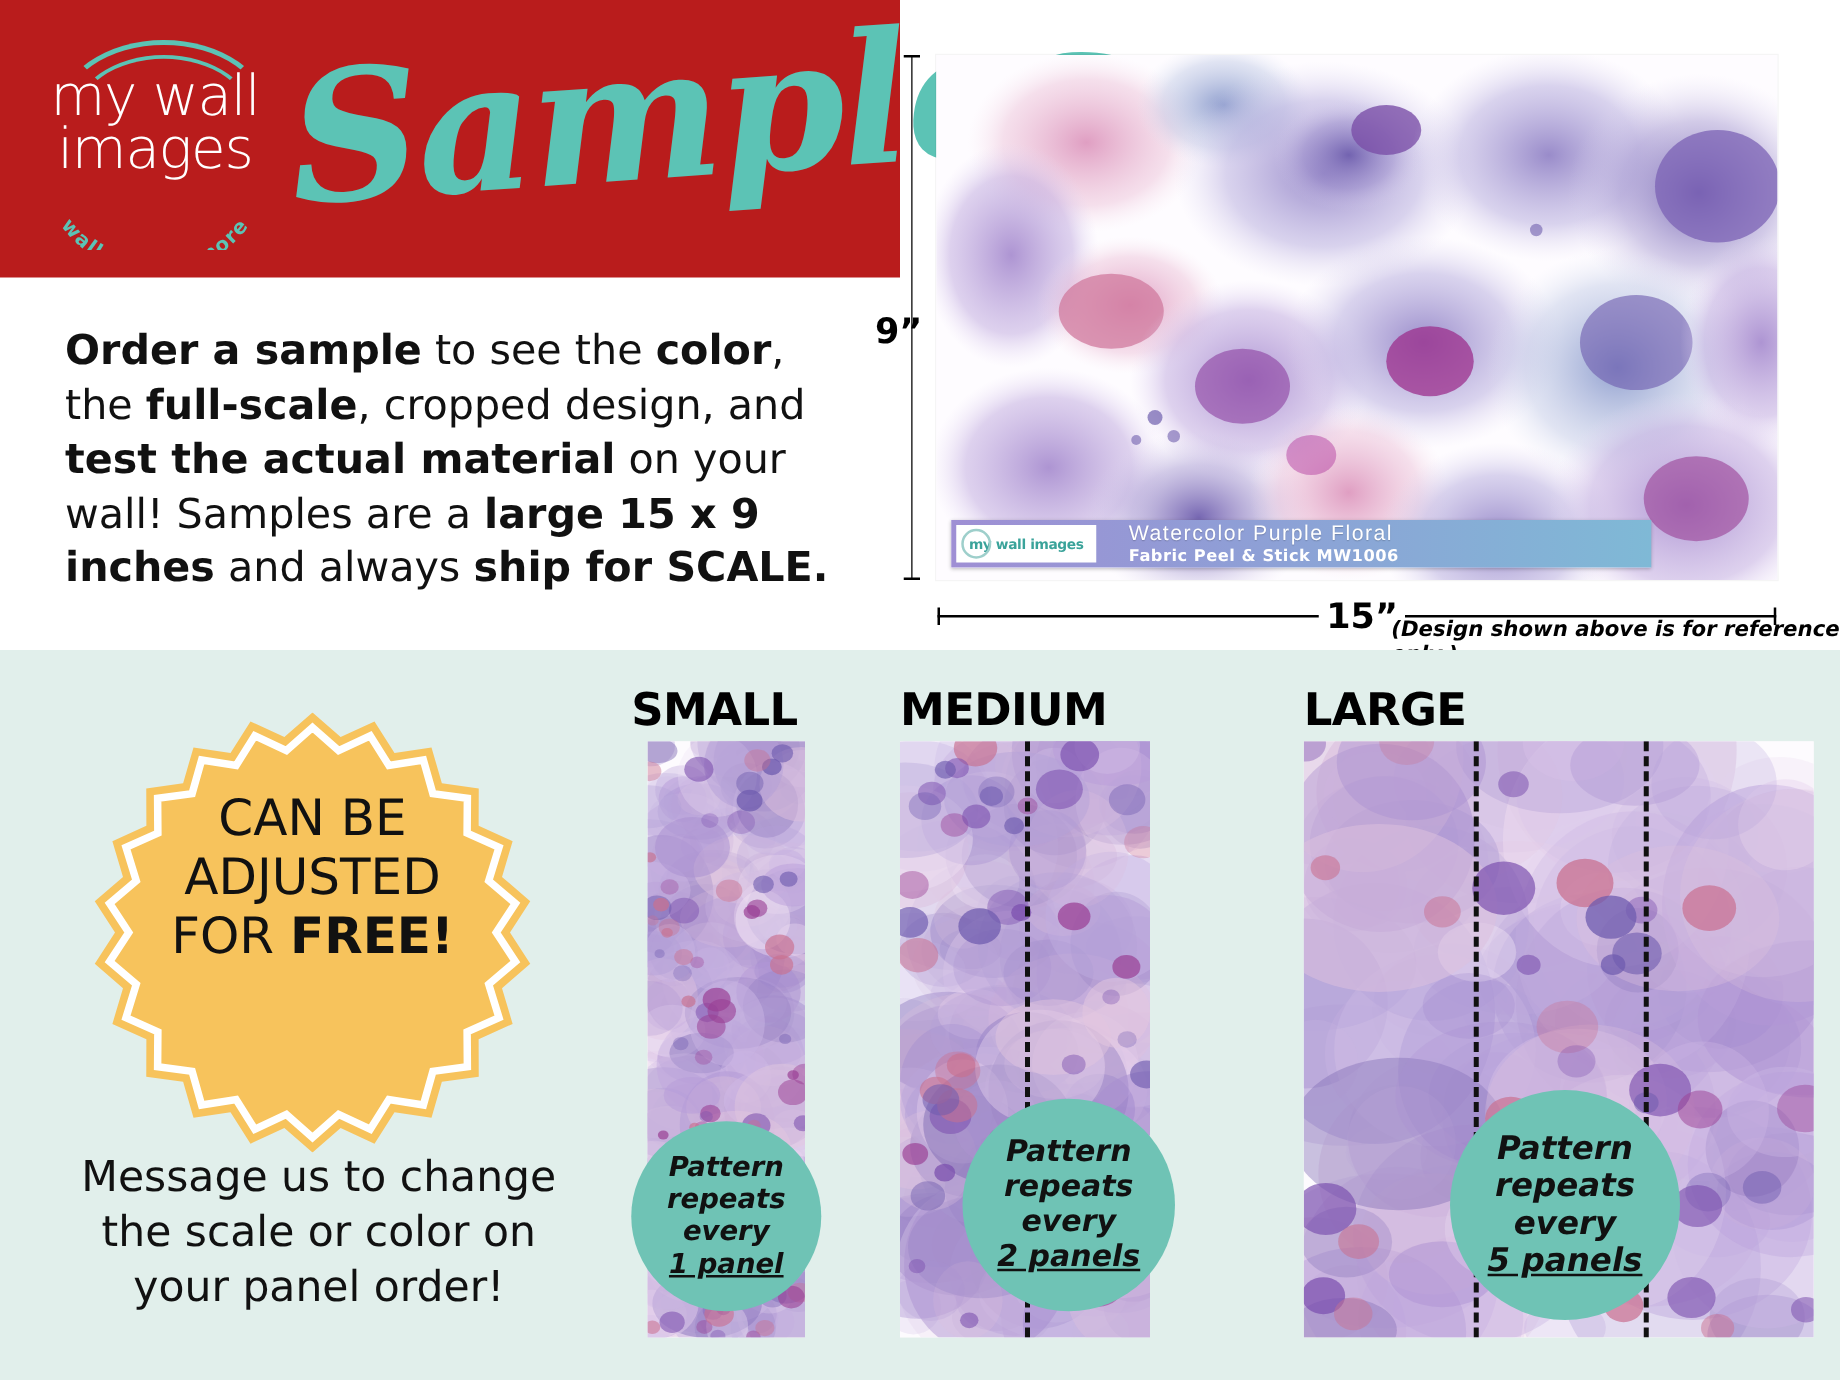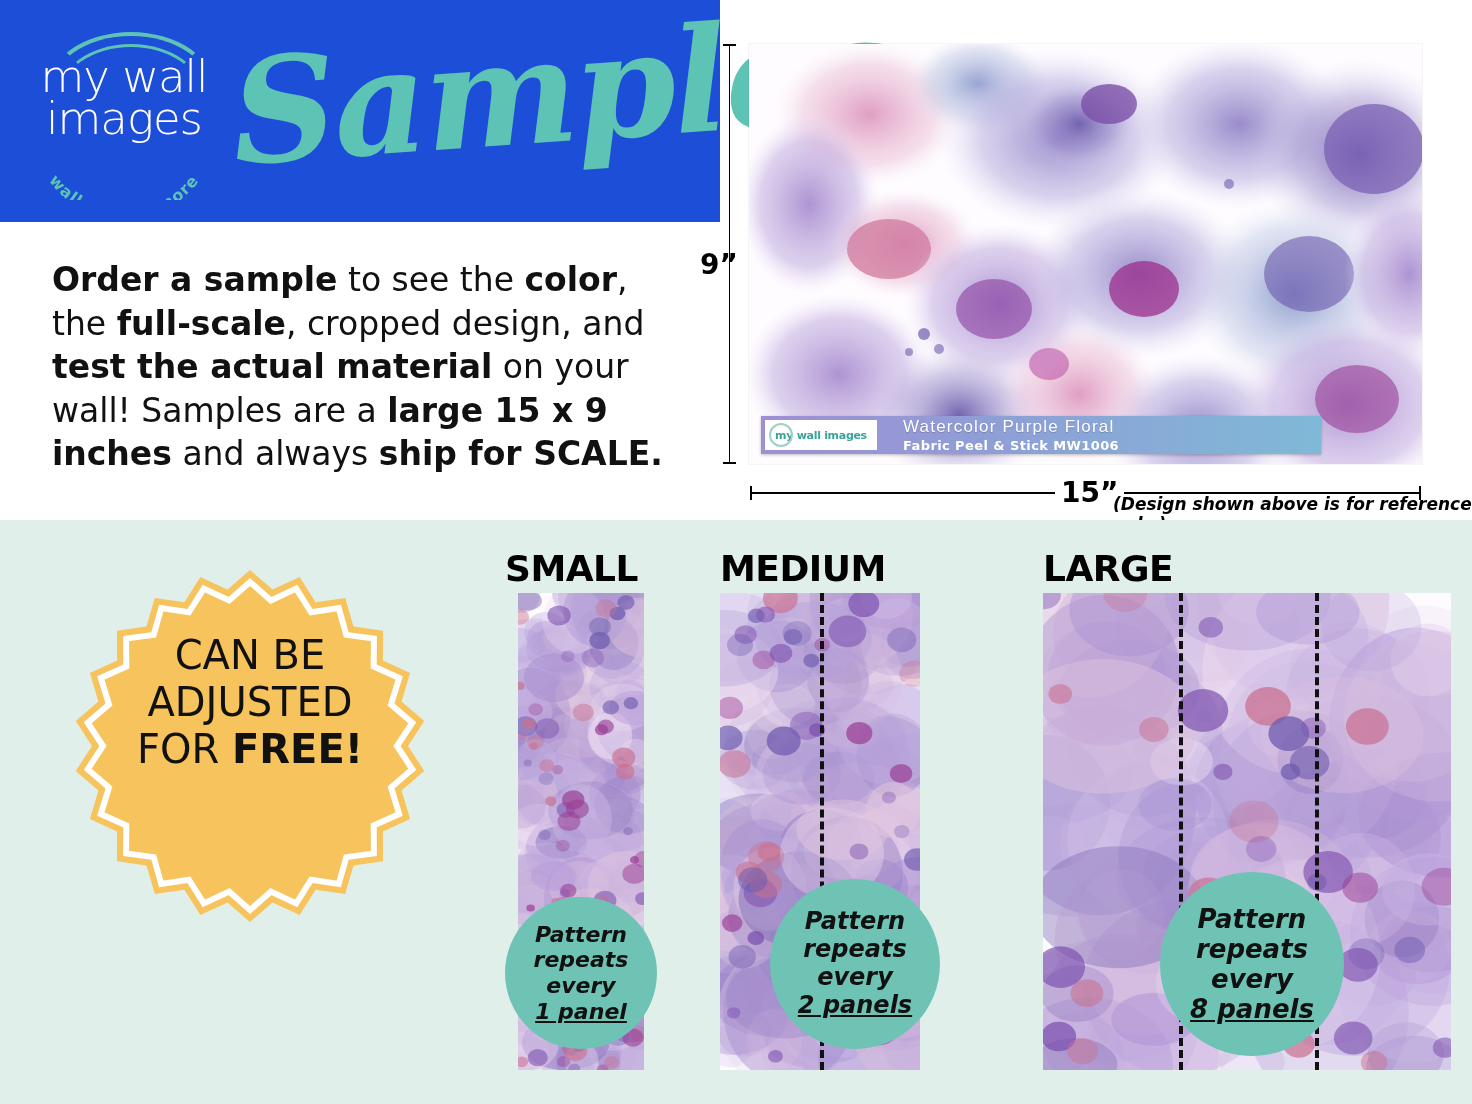--- a/index.html
+++ b/index.html
@@ -12,21 +12,21 @@
   #page {
     position: relative;
     width: 1472px; height: 1104px;
     background: #ffffff;
   }
 
   
   .header-bar {
     position: absolute; left: 0; top: 0;
     width: 720px; height: 222px;
-    background: #1d4ed8;
+    background: #b91c1c;
   }
   .logo-block {
     position: absolute; left: 24px; top: 28px;
     width: 200px; height: 165px;
   }
   .logo-arc-outer, .logo-arc-inner {
     position: absolute;
     border: 4px solid #5cc3b5;
     border-bottom-color: transparent;
     border-left-color: transparent;
@@ -344,20 +344,21 @@
       <polygon id="starburstOuter" fill="#f7c35c" points="176.0,0.0 198.5,19.6 225.6,7.1 241.6,32.3 271.2,27.9 279.5,56.6 309.0,60.7 308.9,90.6 336.1,102.9 327.6,131.5 350.2,151.0 334.0,176.0 350.2,201.0 327.6,220.5 336.1,249.1 308.9,261.4 309.0,291.3 279.5,295.4 271.2,324.1 241.6,319.7 225.6,344.9 198.5,332.4 176.0,352.0 153.5,332.4 126.4,344.9 110.4,319.7 80.8,324.1 72.5,295.4 43.0,291.3 43.1,261.4 15.9,249.1 24.4,220.5 1.8,201.0 18.0,176.0 1.8,151.0 24.4,131.5 15.9,102.9 43.1,90.6 43.0,60.7 72.5,56.6 80.8,27.9 110.4,32.3 126.4,7.1 153.5,19.6"></polygon>
       <polygon id="starburstRing" fill="none" stroke="#ffffff" stroke-width="6" points="176.0,12.0 196.9,30.5 222.2,18.6 237.1,42.3 264.7,38.0 272.3,64.9 299.9,68.6 299.7,96.5 325.2,107.9 317.0,134.6 338.3,152.7 323.0,176.0 338.3,199.3 317.0,217.4 325.2,244.1 299.7,255.5 299.9,283.4 272.3,287.1 264.7,314.0 237.1,309.7 222.2,333.4 196.9,321.5 176.0,340.0 155.1,321.5 129.8,333.4 114.9,309.7 87.3,314.0 79.7,287.1 52.1,283.4 52.3,255.5 26.8,244.1 35.0,217.4 13.7,199.3 29.0,176.0 13.7,152.7 35.0,134.6 26.8,107.9 52.3,96.5 52.1,68.6 79.7,64.9 87.3,38.0 114.9,42.3 129.8,18.6 155.1,30.5"></polygon>
     </svg>
     <div class="badge-text">
       <span class="line">CAN BE</span>
       <span class="line">ADJUSTED</span>
       <span class="line"><span>FOR </span><b>FREE!</b></span>
     </div>
   </div>
 
+  <div class="msg-copy">Message us to change the scale or color on your panel order!</div>
 
   <div id="scaleColumns">
       <div class="scale-title" style="left: 505px; width: 150px;">SMALL</div>
       <div class="panel" style="left: 518px; width: 126px;">
         <svg width="126" height="477" viewBox="0 0 126 477" style="position: absolute; left: 0px; top: 0px;">
           <rect width="126" height="477" fill="#fdfbfe"></rect>
           <ellipse cx="81.9" cy="431.4" rx="23.2" ry="15.2" fill="#7f6ab4" opacity="0.23"></ellipse>
           <ellipse cx="41.3" cy="382.7" rx="24.5" ry="23.0" fill="#e8d3ef" opacity="0.36"></ellipse>
           <ellipse cx="37.5" cy="216.2" rx="27.7" ry="25.5" fill="#7f6ab4" opacity="0.20"></ellipse>
           <ellipse cx="98.3" cy="18.6" rx="23.7" ry="20.0" fill="#b3a0d8" opacity="0.41"></ellipse>
@@ -1092,18 +1093,18 @@
           <ellipse cx="200.1" cy="324.6" rx="19.8" ry="16.8" fill="#6d5aae" opacity="0.34"></ellipse>
         </svg>
         <div class="dash" style="left: 136px;"></div>
         <div class="dash" style="left: 272px;"></div>
       </div>
       <div class="repeat-badge" style="left: 1160px; top: 872px; width: 184px; height: 184px; background: rgb(111, 195, 181);">
         <div class="rb-text" style="font-size: 26px;">
           <div>Pattern</div>
           <div>repeats</div>
           <div>every</div>
-          <div class="u">8 panels</div>
+          <div class="u">5 panels</div>
         </div>
       </div>
     </div>
 
 </div>
 
 </body></html>

